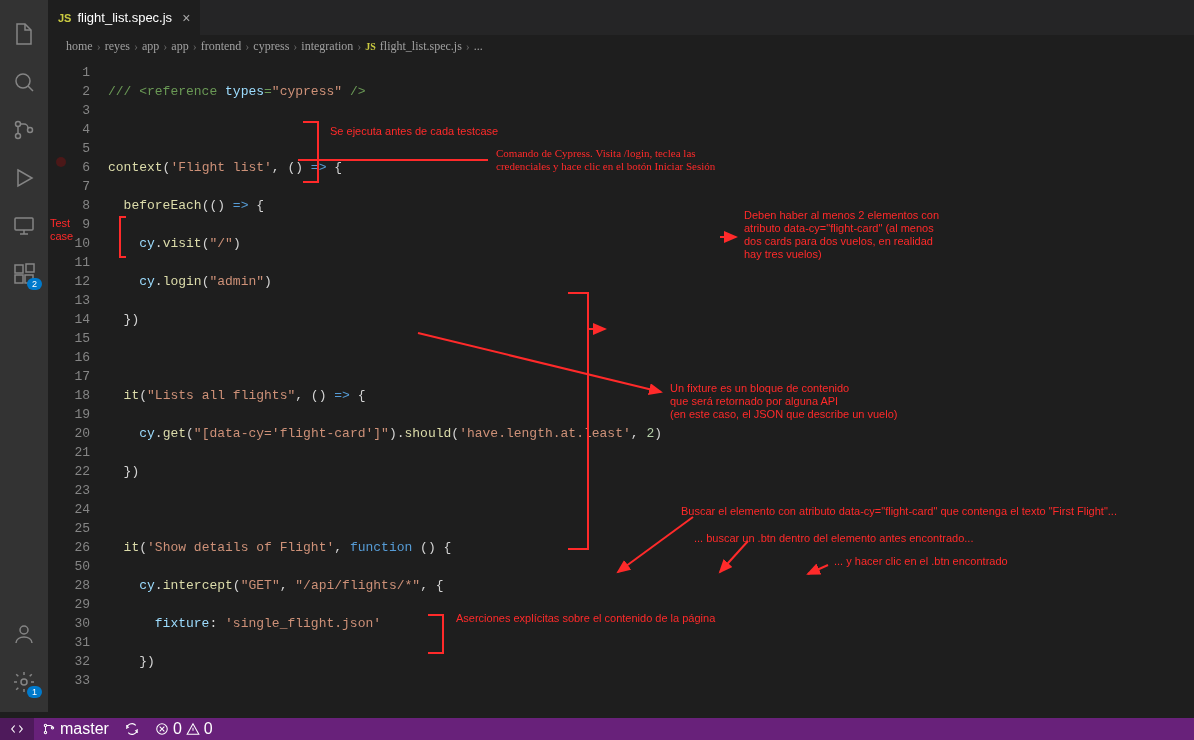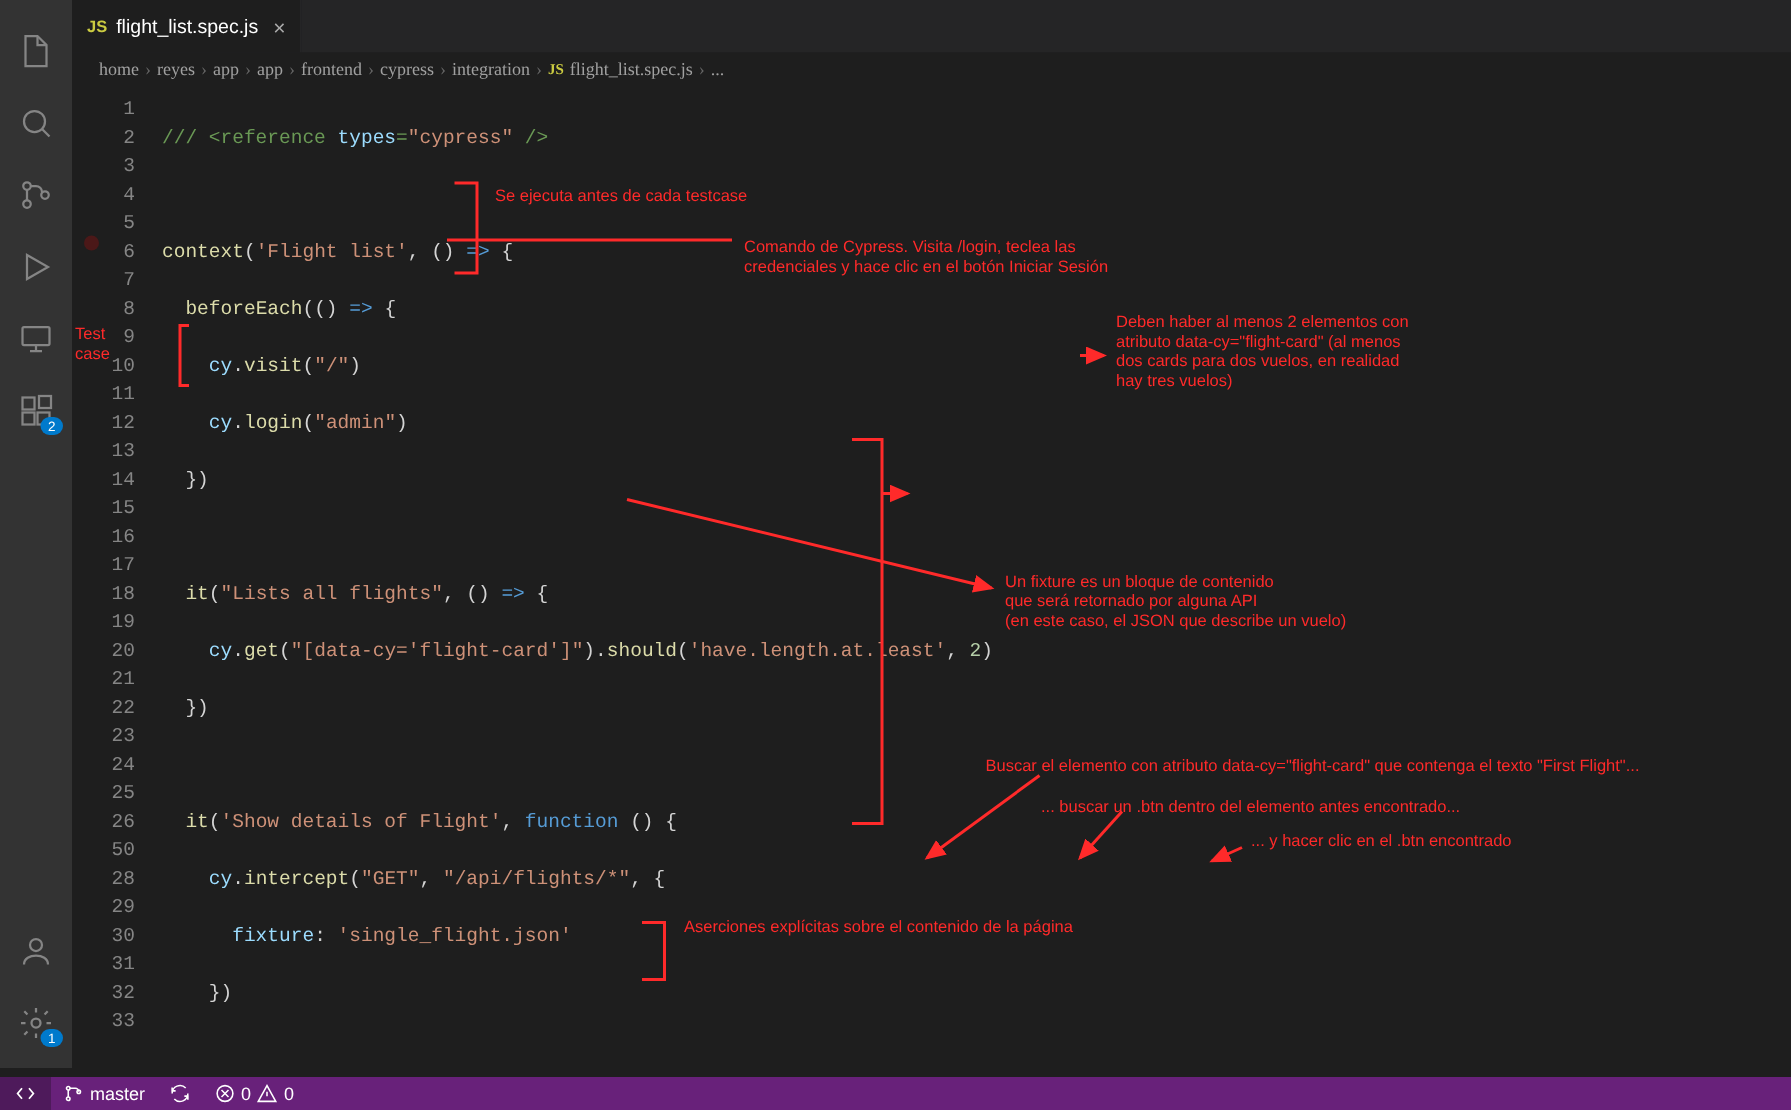--- a/index.html
+++ b/index.html
@@ -66,21 +66,21 @@
     position: absolute; color: #ff2a2a; font-family: sans-serif;
     font-size: 11px; line-height: 13px; z-index: 5;
   }
   svg.overlay {
     position: absolute; left: 0; top: 0; width: 100%; height: 100%;
     pointer-events: none; z-index: 4;
   }
   .status-bar {
     position: absolute; left: 0; right: 0; bottom: 0; height: 22px;
     background: #68217a; display: flex; align-items: center; color: #fff;
-    font-family: sans-serif; font-size: 12px;
+    font-family: sans-serif; font-size: 16px;
   }
   .status-bar .remote {
     background: #4e1a5b; height: 22px; width: 34px; display: flex;
     align-items: center; justify-content: center;
   }
   .status-bar .item { padding: 0 8px; display: flex; align-items: center; gap: 4px; }
   .status-bar svg { width: 14px; height: 14px; }
 </style>
 </head>
 <body>
@@ -269,30 +269,30 @@
       <path d="M640 484 L612 515" stroke="#ff2a2a" stroke-width="2" fill="none" marker-end="url(#ah)"></path>
       <path d="M720 508 L700 517" stroke="#ff2a2a" stroke-width="2" fill="none" marker-end="url(#ah)"></path>
 
       <path d="M320 558 L335 558 L335 596 L320 596" stroke="#ff2a2a" stroke-width="2" fill="none"></path>
     </svg>
 
     
     <div class="annot" style="left:-58px; top:160px; white-space:pre;">Test
 case</div>
     <div class="annot" style="left:222px; top:68px;">Se ejecuta antes de cada testcase</div>
-    <div class="annot" style="left:388px; top:102px; white-space:pre;">Comando de Cypress. Visita /login, teclea las
+    <div class="annot" style="left:388px; top:90px; white-space:pre;font-family:Liberation Serif, serif;">Comando de Cypress. Visita /login, teclea las
 credenciales y hace clic en el botón Iniciar Sesión</div>
     <div class="annot" style="left:636px; top:152px; white-space:pre;">Deben haber al menos 2 elementos con
 atributo data-cy="flight-card" (al menos
 dos cards para dos vuelos, en realidad
 hay tres vuelos)</div>
     <div class="annot" style="left:562px; top:325px; white-space:pre;">Un fixture es un bloque de contenido
 que será retornado por alguna API
 (en este caso, el JSON que describe un vuelo)</div>
-    <div class="annot" style="left:522px; top:448px;padding-left:27px;">Buscar el elemento con atributo data-cy="flight-card" que contenga el texto "First Flight"...</div>
+    <div class="annot" style="left:546px; top:448px;padding-left:27px;">Buscar el elemento con atributo data-cy="flight-card" que contenga el texto "First Flight"...</div>
     <div class="annot" style="left:586px; top:475px;">... buscar un .btn dentro del elemento antes encontrado...</div>
     <div class="annot" style="left:726px; top:498px;">... y hacer clic en el .btn encontrado</div>
     <div class="annot" style="left:348px; top:555px;">Aserciones explícitas sobre el contenido de la página</div>
   </div>
 </div>
 
 <div class="status-bar">
   <div class="remote">
     <svg viewBox="0 0 24 24" fill="none" stroke="#fff" stroke-width="2">
         <path d="M8 6l-5 6 5 6M16 6l5 6-5 6"></path>

